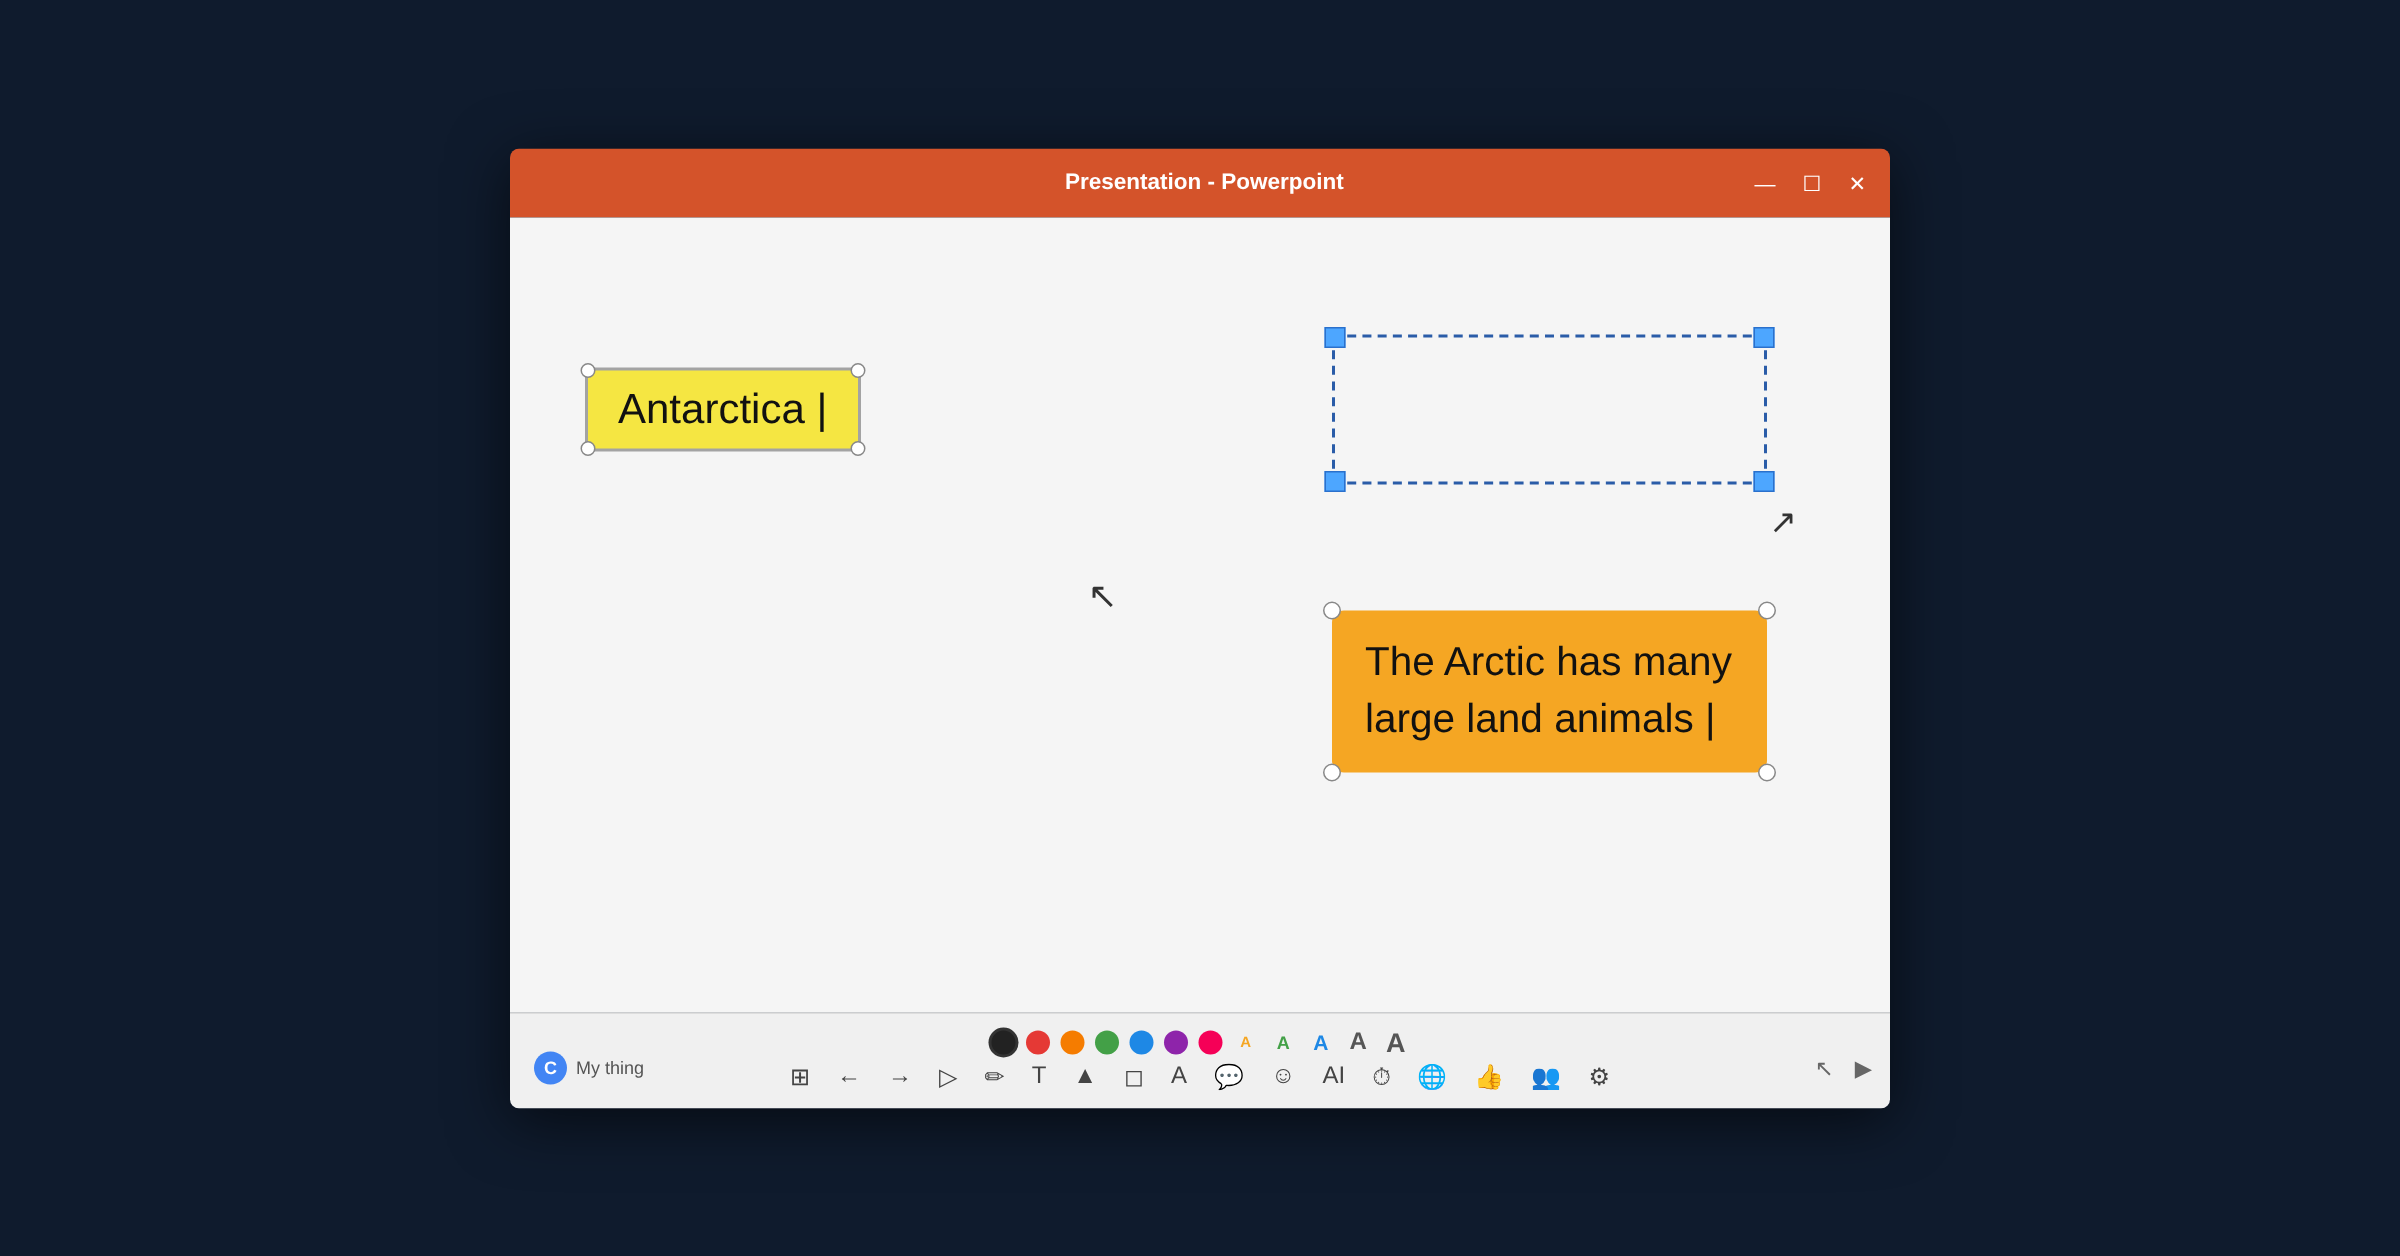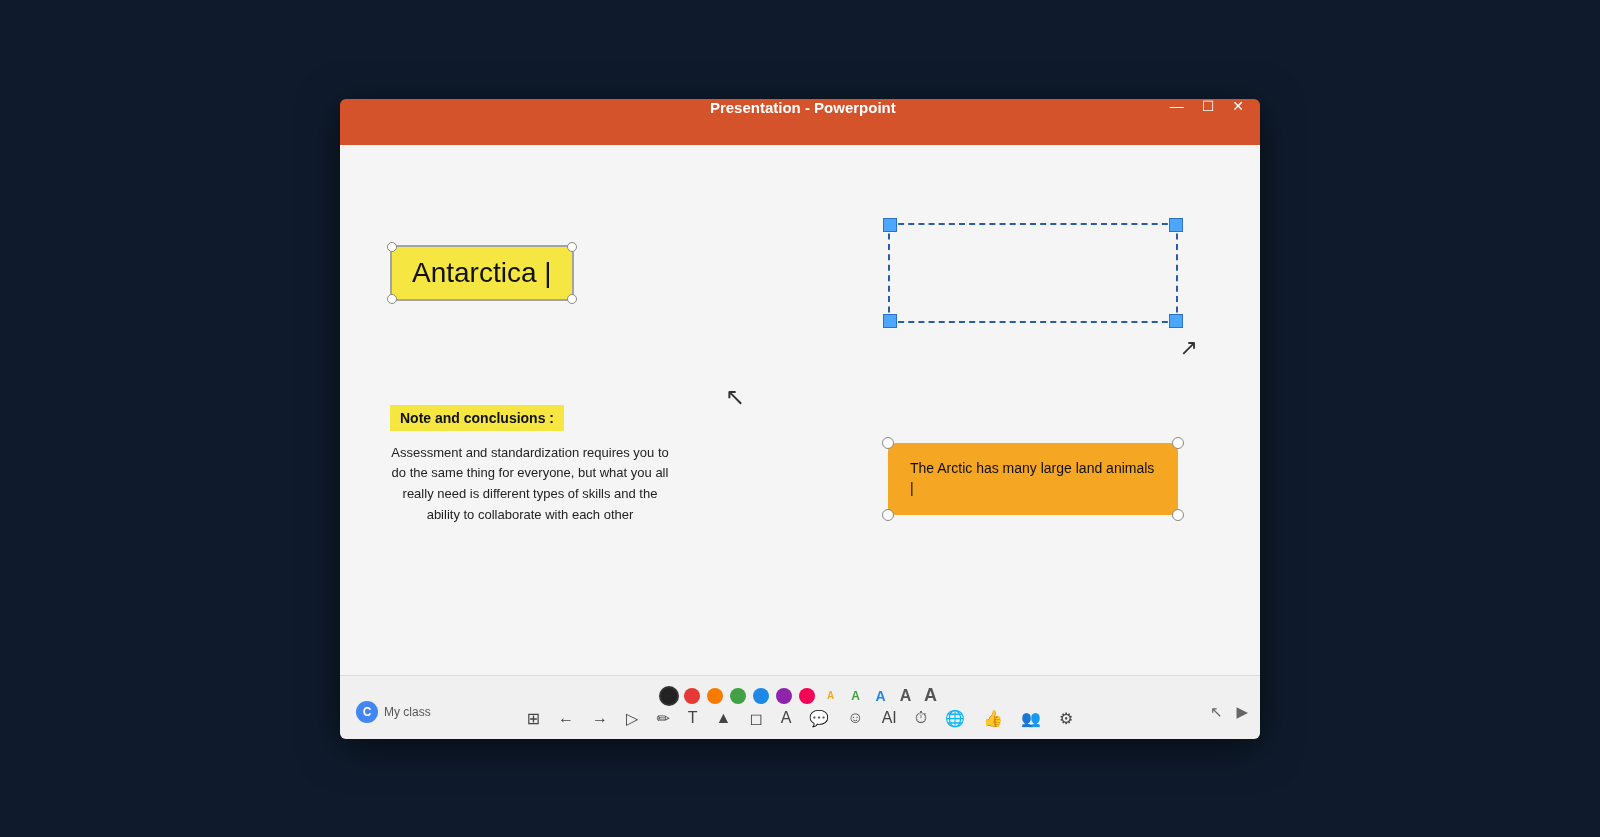--- a/index.html
+++ b/index.html
@@ -22,21 +22,21 @@
       overflow: hidden;
       box-shadow: 0 8px 40px rgba(0,0,0,0.6);
       display: flex;
       flex-direction: column;
     }
 
     .titlebar {
       background-color: #d4532a;
       height: 46px;
       display: flex;
-      align-items: flex-start;
+      align-items: center;
       justify-content: space-between;
       padding: 0 16px;
       flex-shrink: 0;
     }
 
     .titlebar-title {
       color: white;
       font-size: 15px;
       font-weight: 600;
       flex: 1;
@@ -151,21 +151,21 @@
     }
 
     
     .box-arctic {
       position: absolute;
       bottom: 160px;
       right: 82px;
       background-color: #f5a623;
       border-radius: 8px;
       padding: 16px 22px;
-      font-size: 14px;
+      font-size: 27px;
       font-weight: 500;
       color: #111;
       width: 290px;
       line-height: 1.4;
     }
 
     
     .round-handle {
       position: absolute;
       width: 12px;
@@ -321,40 +321,36 @@
       <div class="sq-handle tl"></div>
       <div class="sq-handle tr"></div>
       <div class="sq-handle bl"></div>
       <div class="sq-handle br">
         <span class="cursor-icon">↗</span>
       </div>
     </div>
 
     <div class="mouse-cursor">↖</div>
 
-    <div class="notes-section">
-      <div class="notes-label">Note and conclusions :</div>
-      <div class="notes-text">Assessment and standardization requires you to do the same thing for everyone, but what you all really need is different types of skills and the ability to collaborate with each other</div>
-    </div>
 
     <div class="box-arctic">
       <div class="round-handle tl"></div>
       <div class="round-handle tr"></div>
       <div class="round-handle bl"></div>
       <div class="round-handle br"></div>
       <span>The Arctic has many large land animals |</span>
     </div>
 
   </div>
 
   <div class="toolbar toolbar-wrapper">
 
     <div class="brand-area">
       <div class="brand-logo">C</div>
-      <span class="brand-label">My class</span>
+      <span class="brand-label">My thing</span>
     </div>
 
     <div class="color-row">
       <div class="color-dot active" style="background:#222222;"></div>
       <div class="color-dot" style="background:#e53935;"></div>
       <div class="color-dot" style="background:#f57c00;"></div>
       <div class="color-dot" style="background:#43a047;"></div>
       <div class="color-dot" style="background:#1e88e5;"></div>
       <div class="color-dot" style="background:#8e24aa;"></div>
       <div class="color-dot" style="background:#f50057;"></div>

